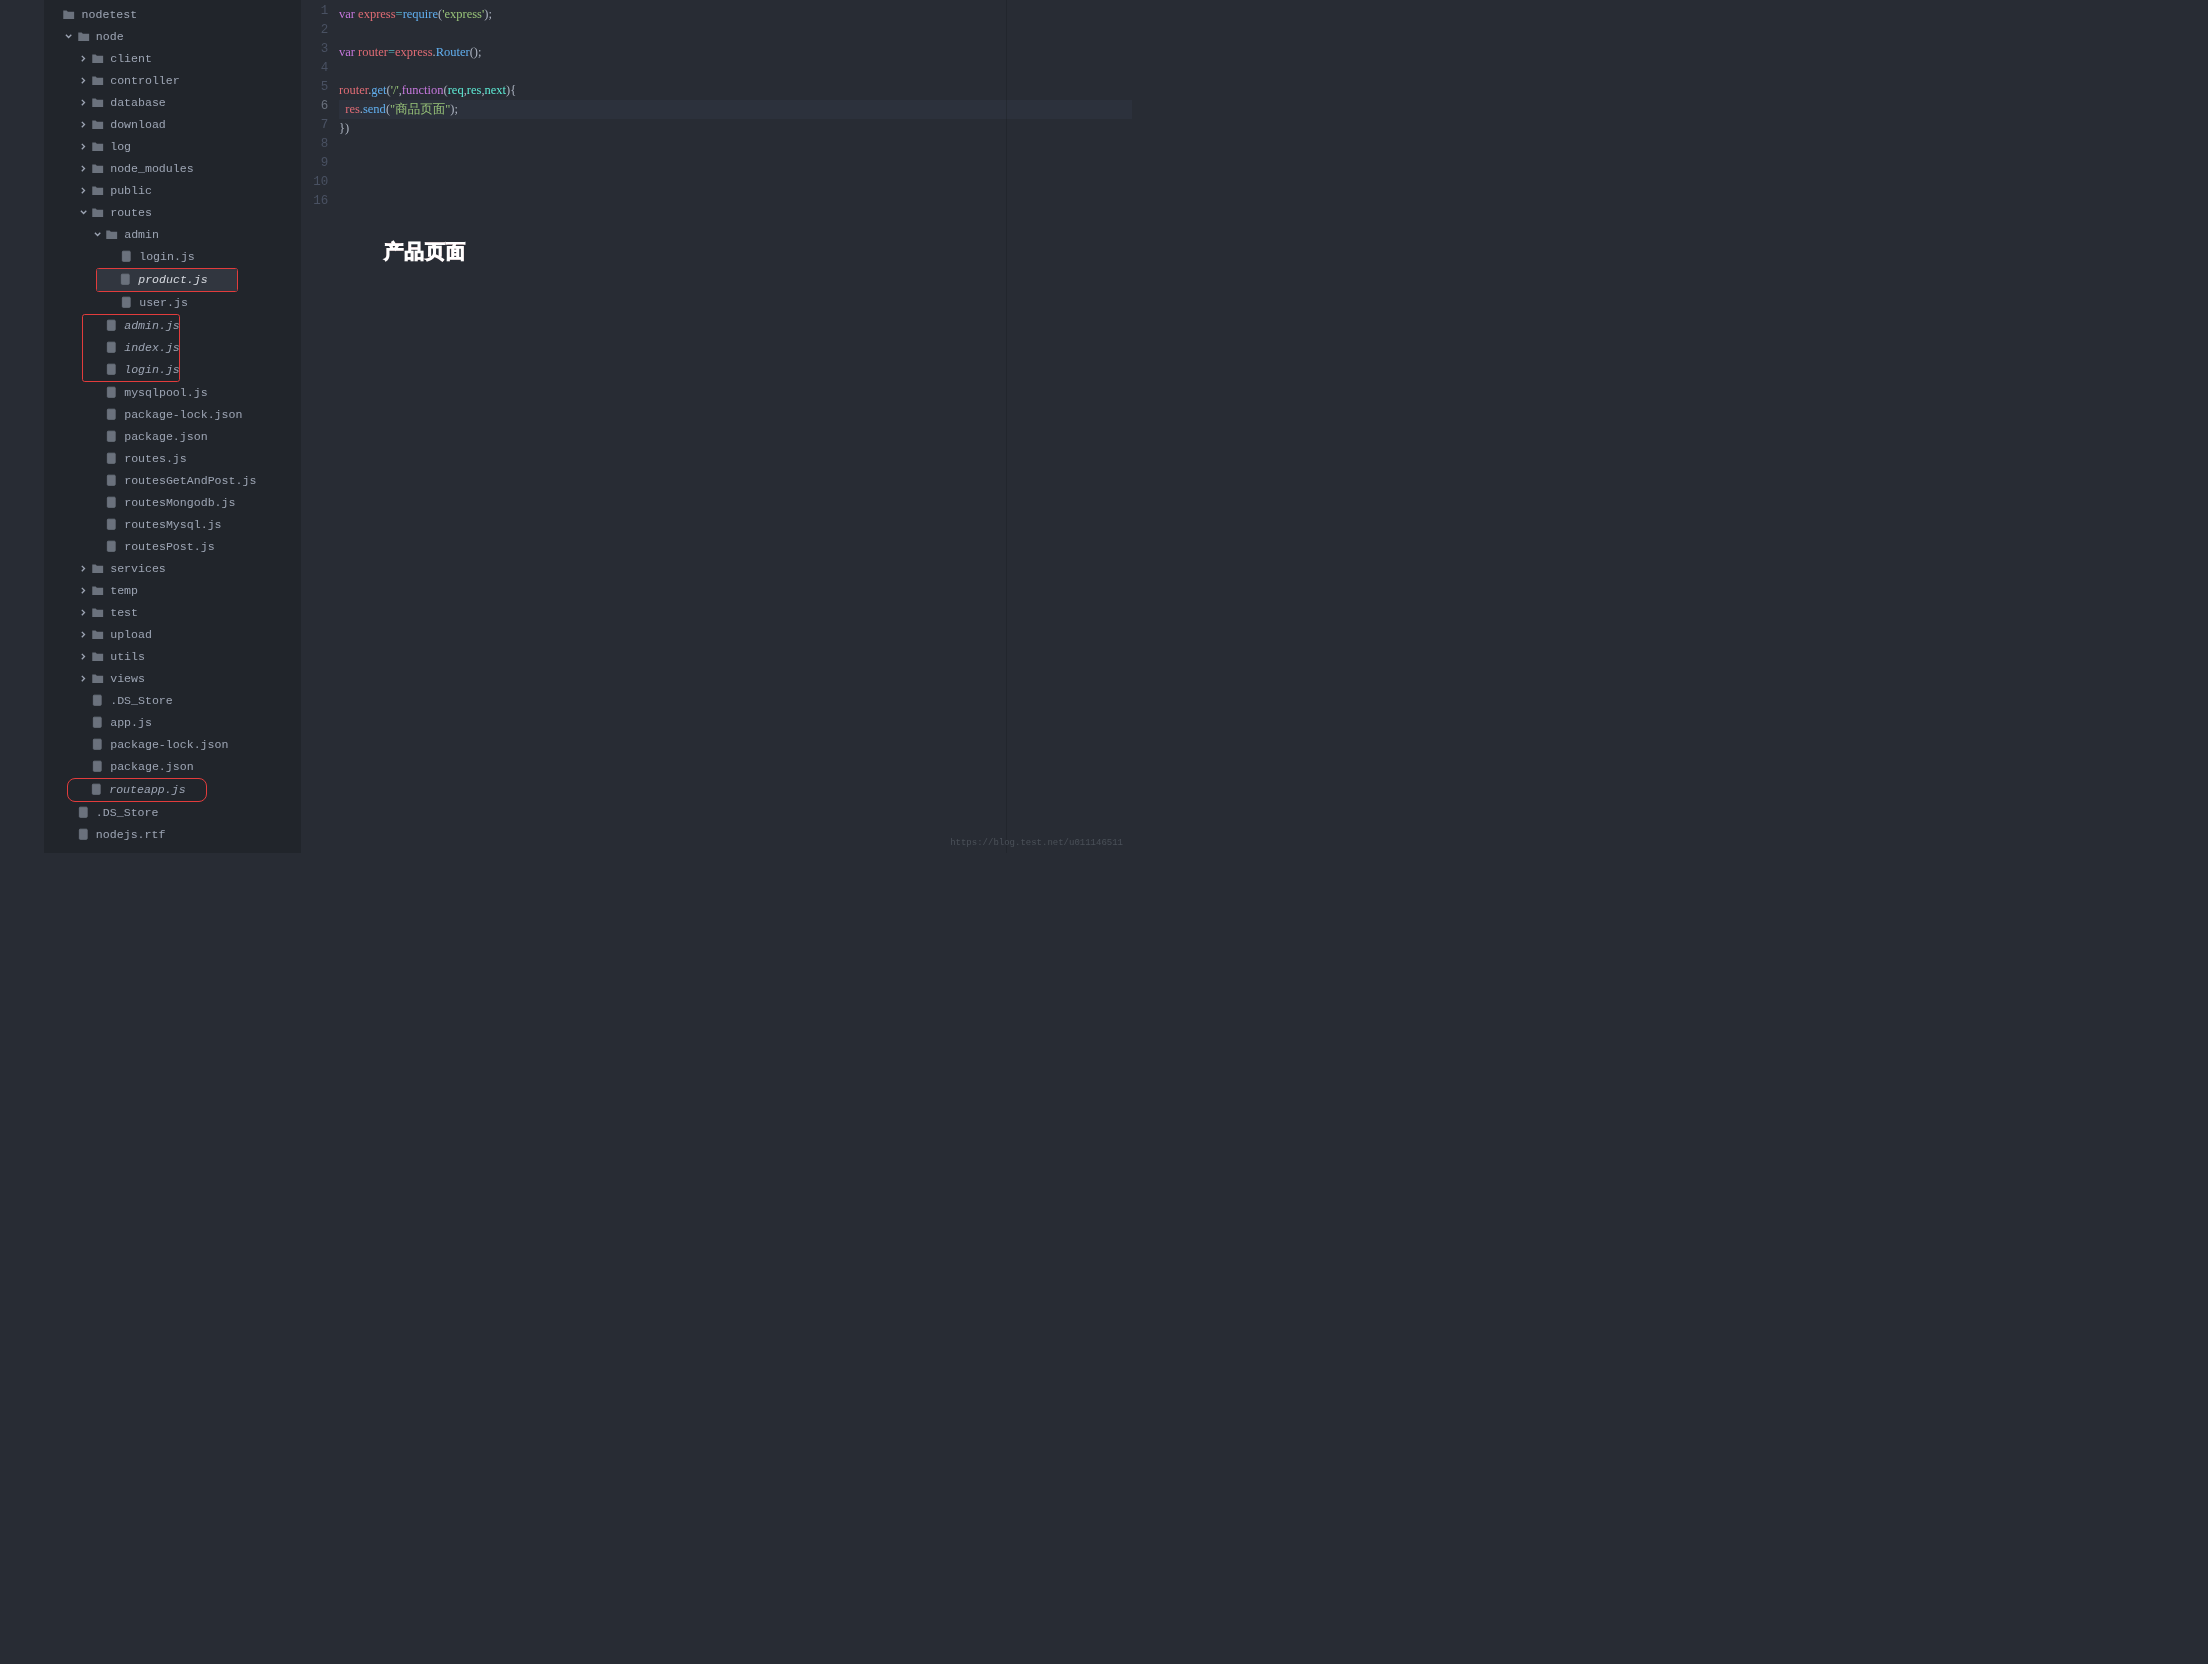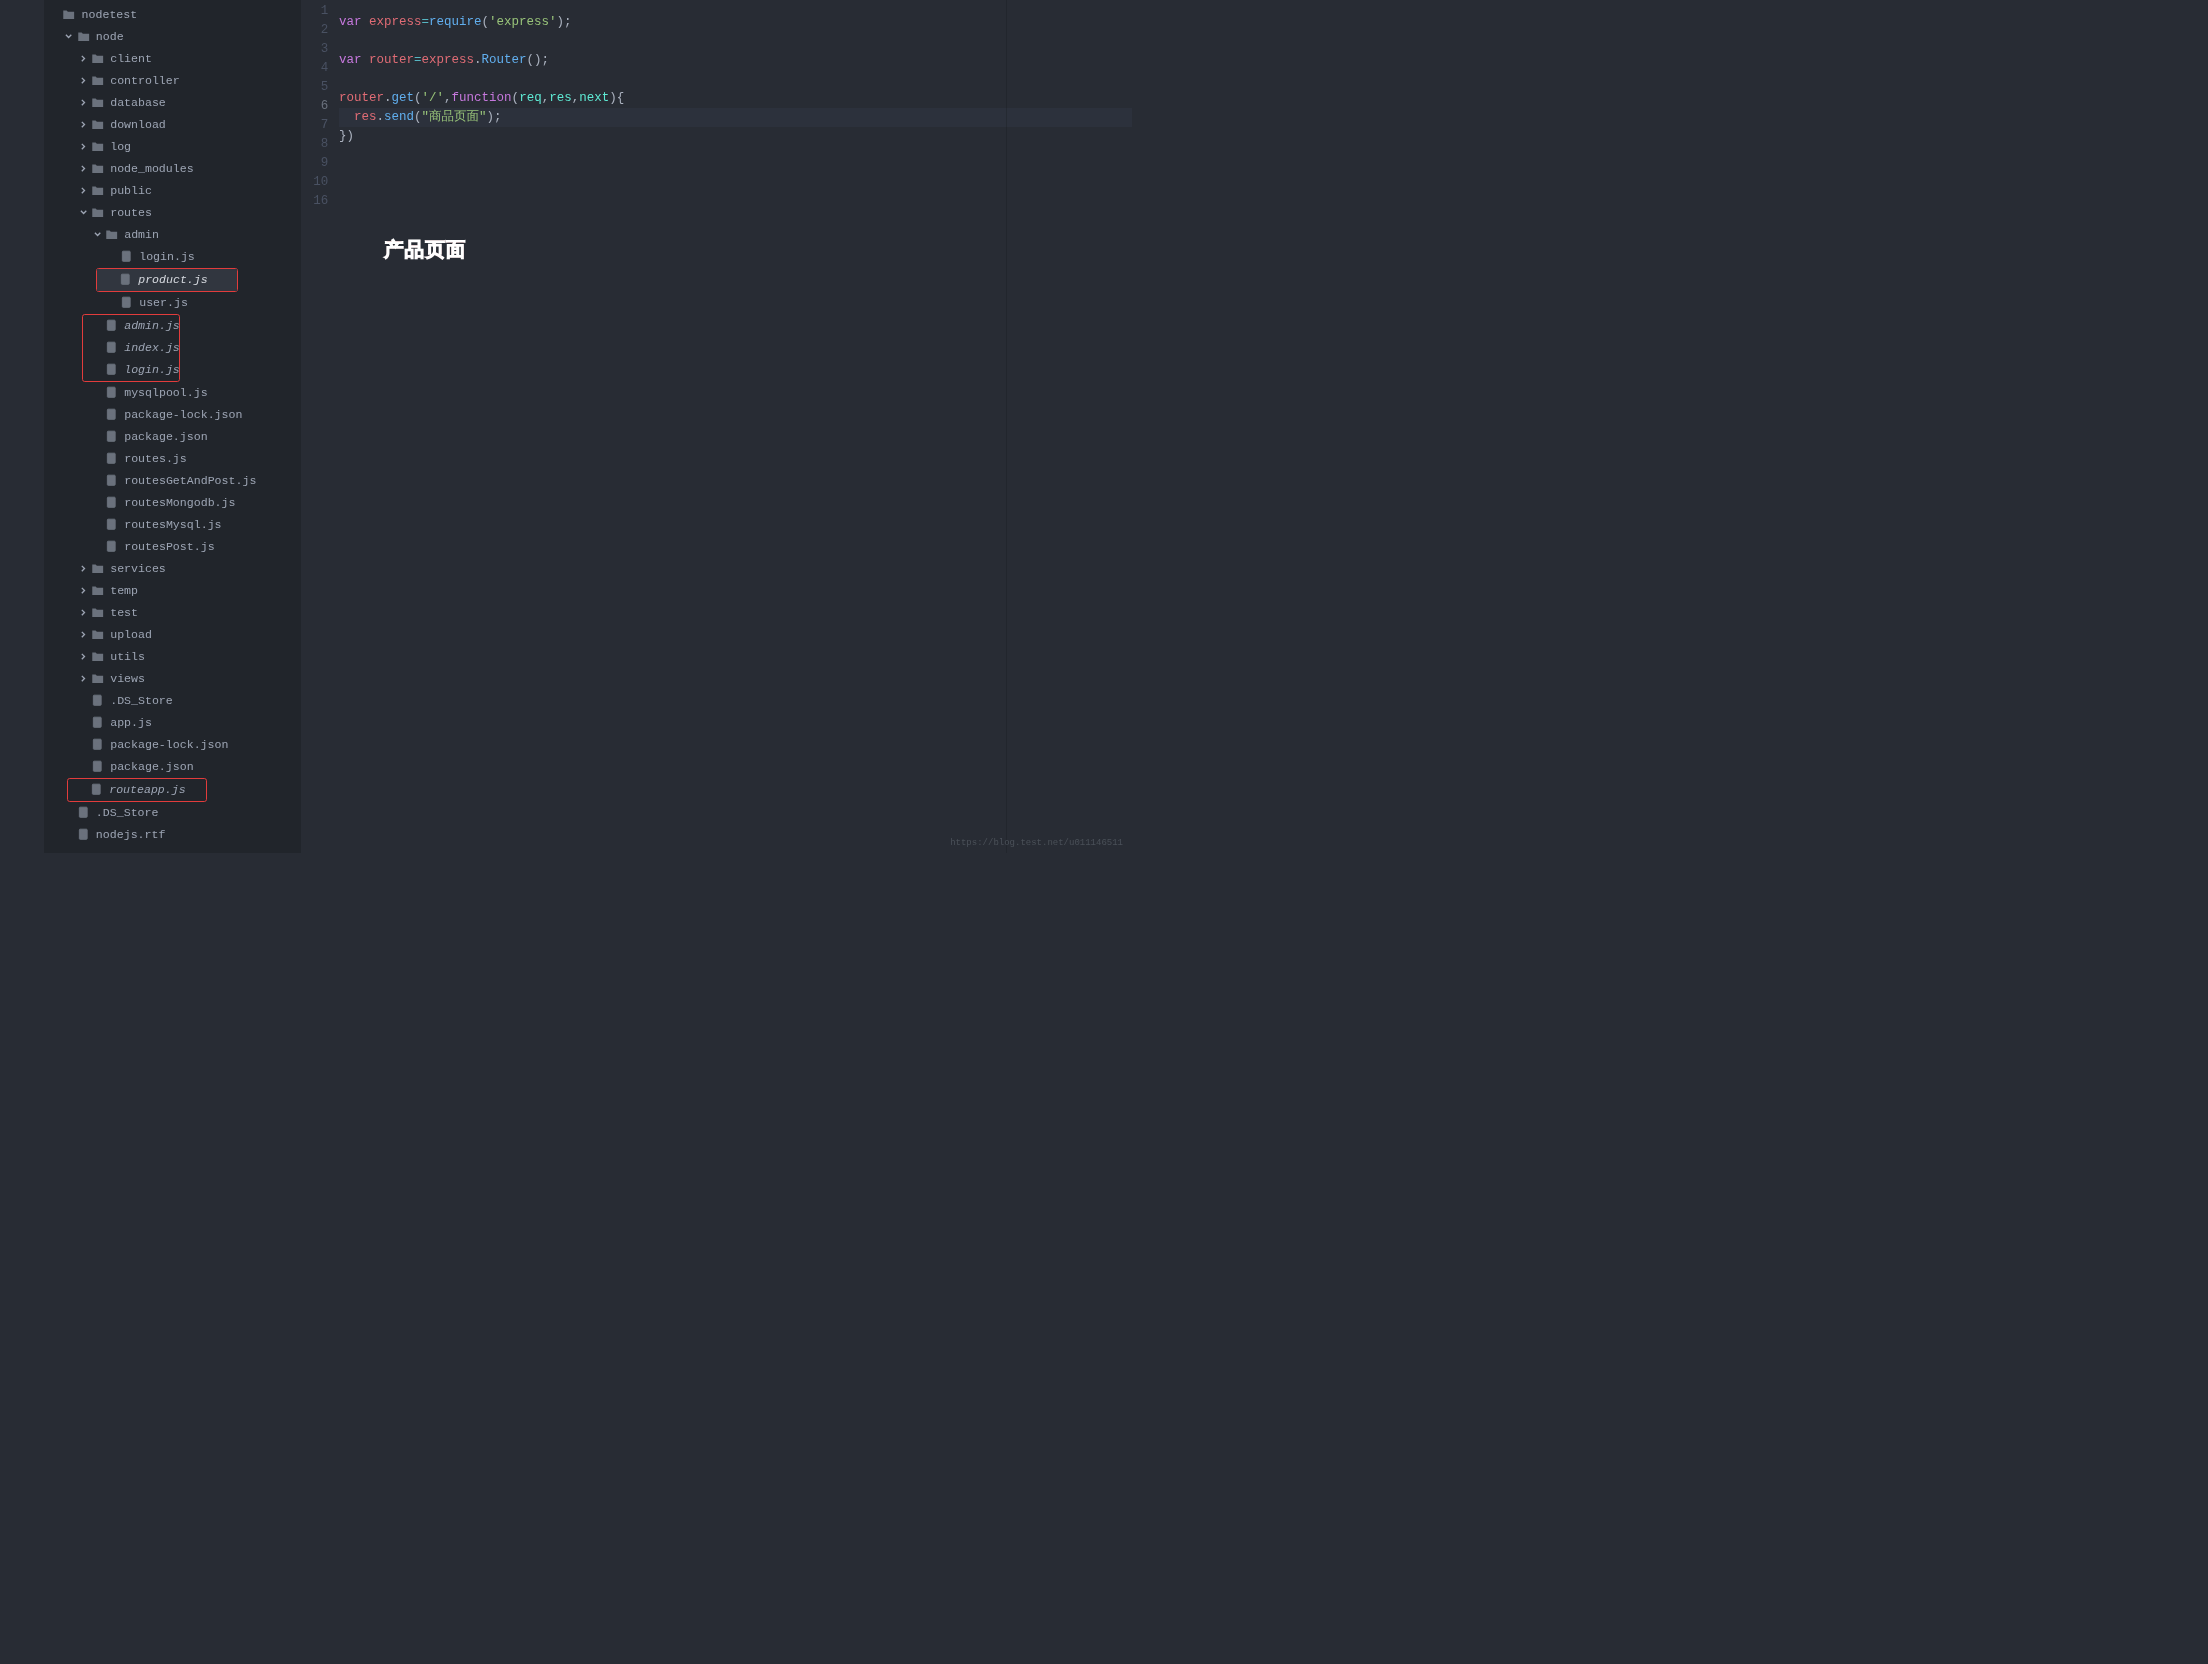--- a/index.html
+++ b/index.html
@@ -74,24 +74,25 @@
   font-size: 12.5px;
   line-height: 19px;
   padding-right: 10.7px;
   user-select: none;
   flex-shrink: 0;
 }
 .gutter .ln { height: 19px; }
 .gutter .ln.cur { color: #6b727e; }
 .code {
   flex: 1;
-  padding-top: 13px;
+  padding-top: 5px;
   font-size: 12.5px;
   line-height: 19px;
   position: relative;
+  font-family: Liberation Serif, serif;
 }
 .code-line { height: 19px; white-space: pre; }
 .code-line.highlight { background: #2c313c; }
 .tok-kw { color: #c678dd; }
 .tok-def { color: #e06c75; }
 .tok-op { color: #56b6c2; }
 .tok-fn { color: #61afef; }
 .tok-str { color: #98c379; }
 .tok-prop { color: #e06c75; }
 .tok-param { color: #5eead4; }
@@ -595,21 +596,21 @@
         <span class="icon-file">
           <svg width="12.5" height="12.5" viewBox="0 0 16 16" fill="none" stroke-width="1.2">
             <rect x="3" y="1.5" width="10" height="13" rx="1"></rect>
             <line x1="5.5" y1="5" x2="10.5" y2="5"></line>
             <line x1="5.5" y1="8" x2="10.5" y2="8"></line>
             <line x1="5.5" y1="11" x2="10.5" y2="11"></line>
           </svg>
         </span>
         <span class="tree-label">package.json</span>
       </div>
-      <div class="redbox" style="margin-left: 23px; margin-right: 94px;">
+      <div class="redbox" style="margin-left: 23px; margin-right: 94px; border-radius: 8px;">
         <div class="tree-item">
           <span class="spacer" style="width: 9px;"></span>
           <span class="chevron"></span>
           <span class="icon-file">
             <svg width="12.5" height="12.5" viewBox="0 0 16 16" fill="none" stroke-width="1.2">
               <rect x="3" y="1.5" width="10" height="13" rx="1"></rect>
               <line x1="5.5" y1="5" x2="10.5" y2="5"></line>
               <line x1="5.5" y1="8" x2="10.5" y2="8"></line>
               <line x1="5.5" y1="11" x2="10.5" y2="11"></line>
             </svg>

